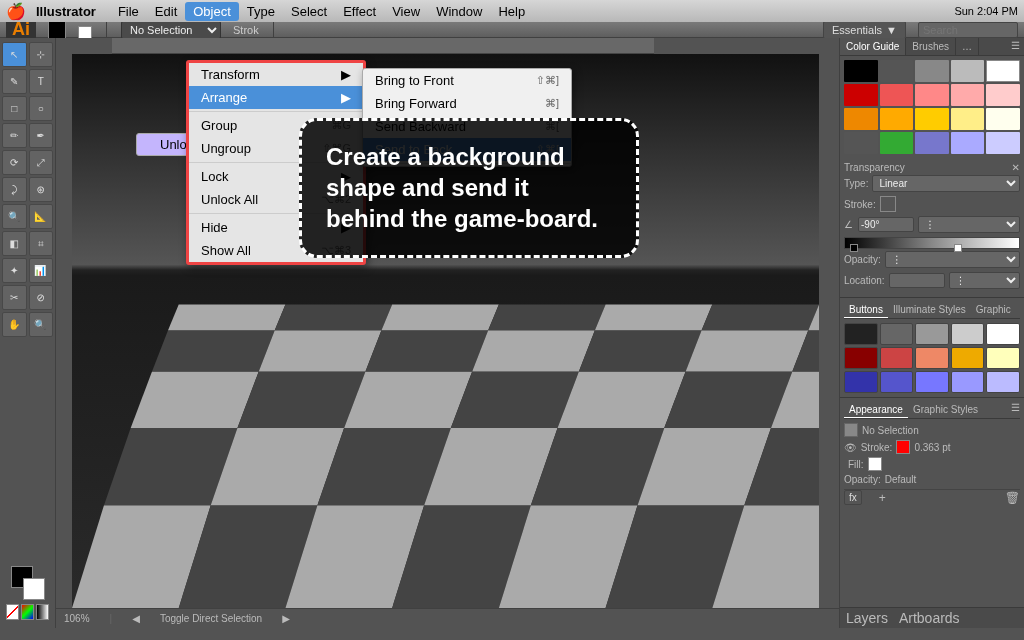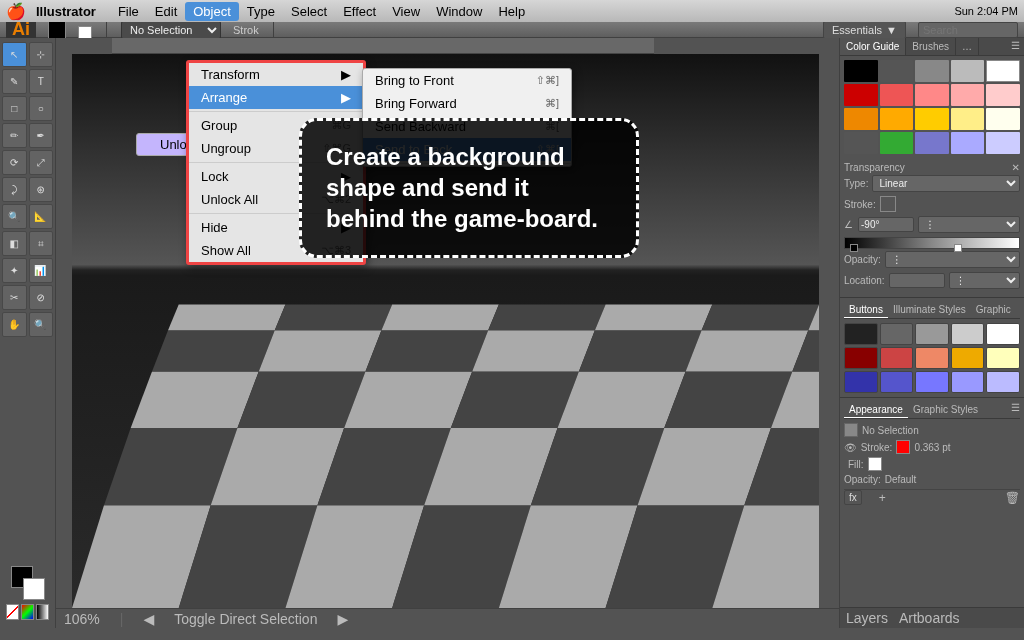--- a/index.html
+++ b/index.html
@@ -207,21 +207,21 @@
 
     
     #statusbar {
       height: 20px;
       background: #535353;
       border-top: 1px solid #404040;
       display: flex;
       align-items: center;
       padding: 0 8px;
       gap: 20px;
-      font-size: 14px;
+      font-size: 10px;
       color: #bbb;
       position: absolute;
       bottom: 0;
       left: 0;
       right: 0;
     }
 
     
     #right-panel {
       width: 185px;

